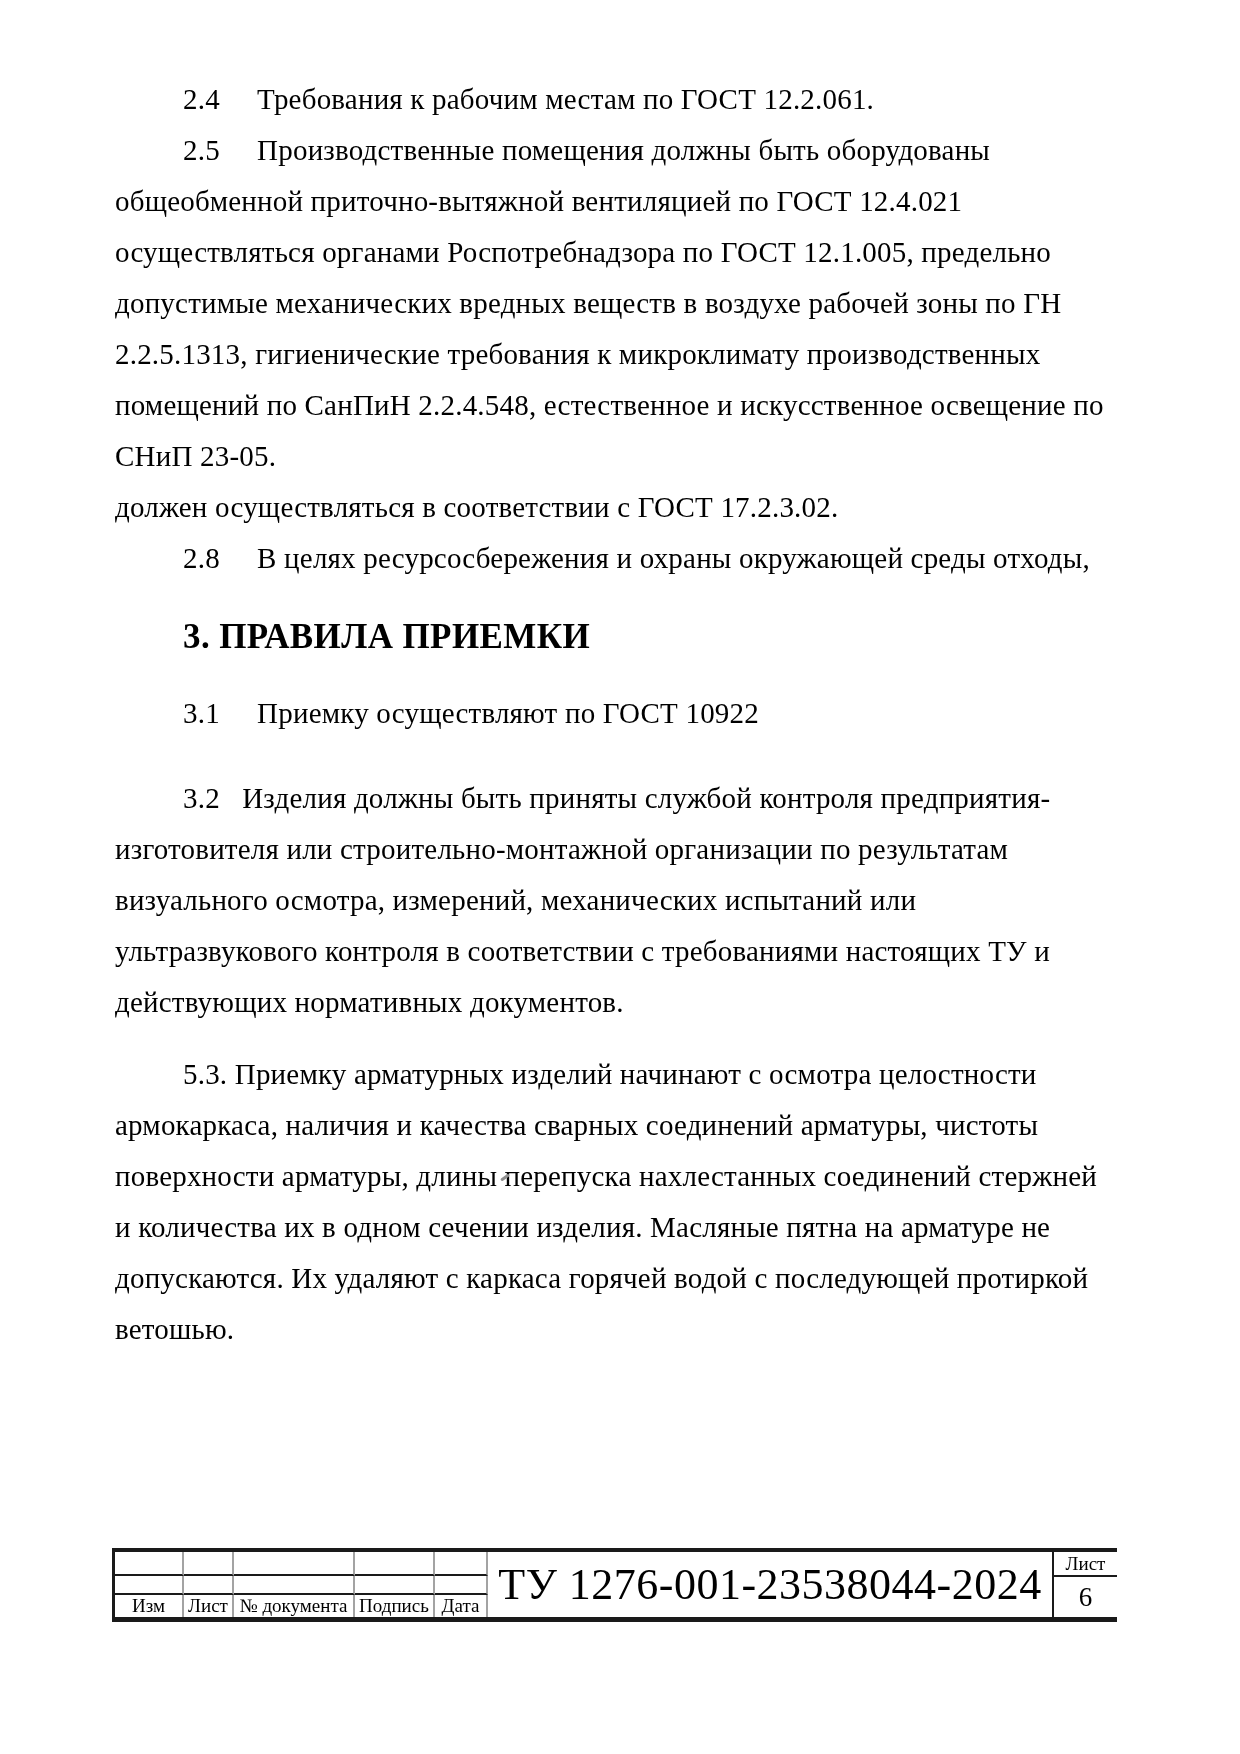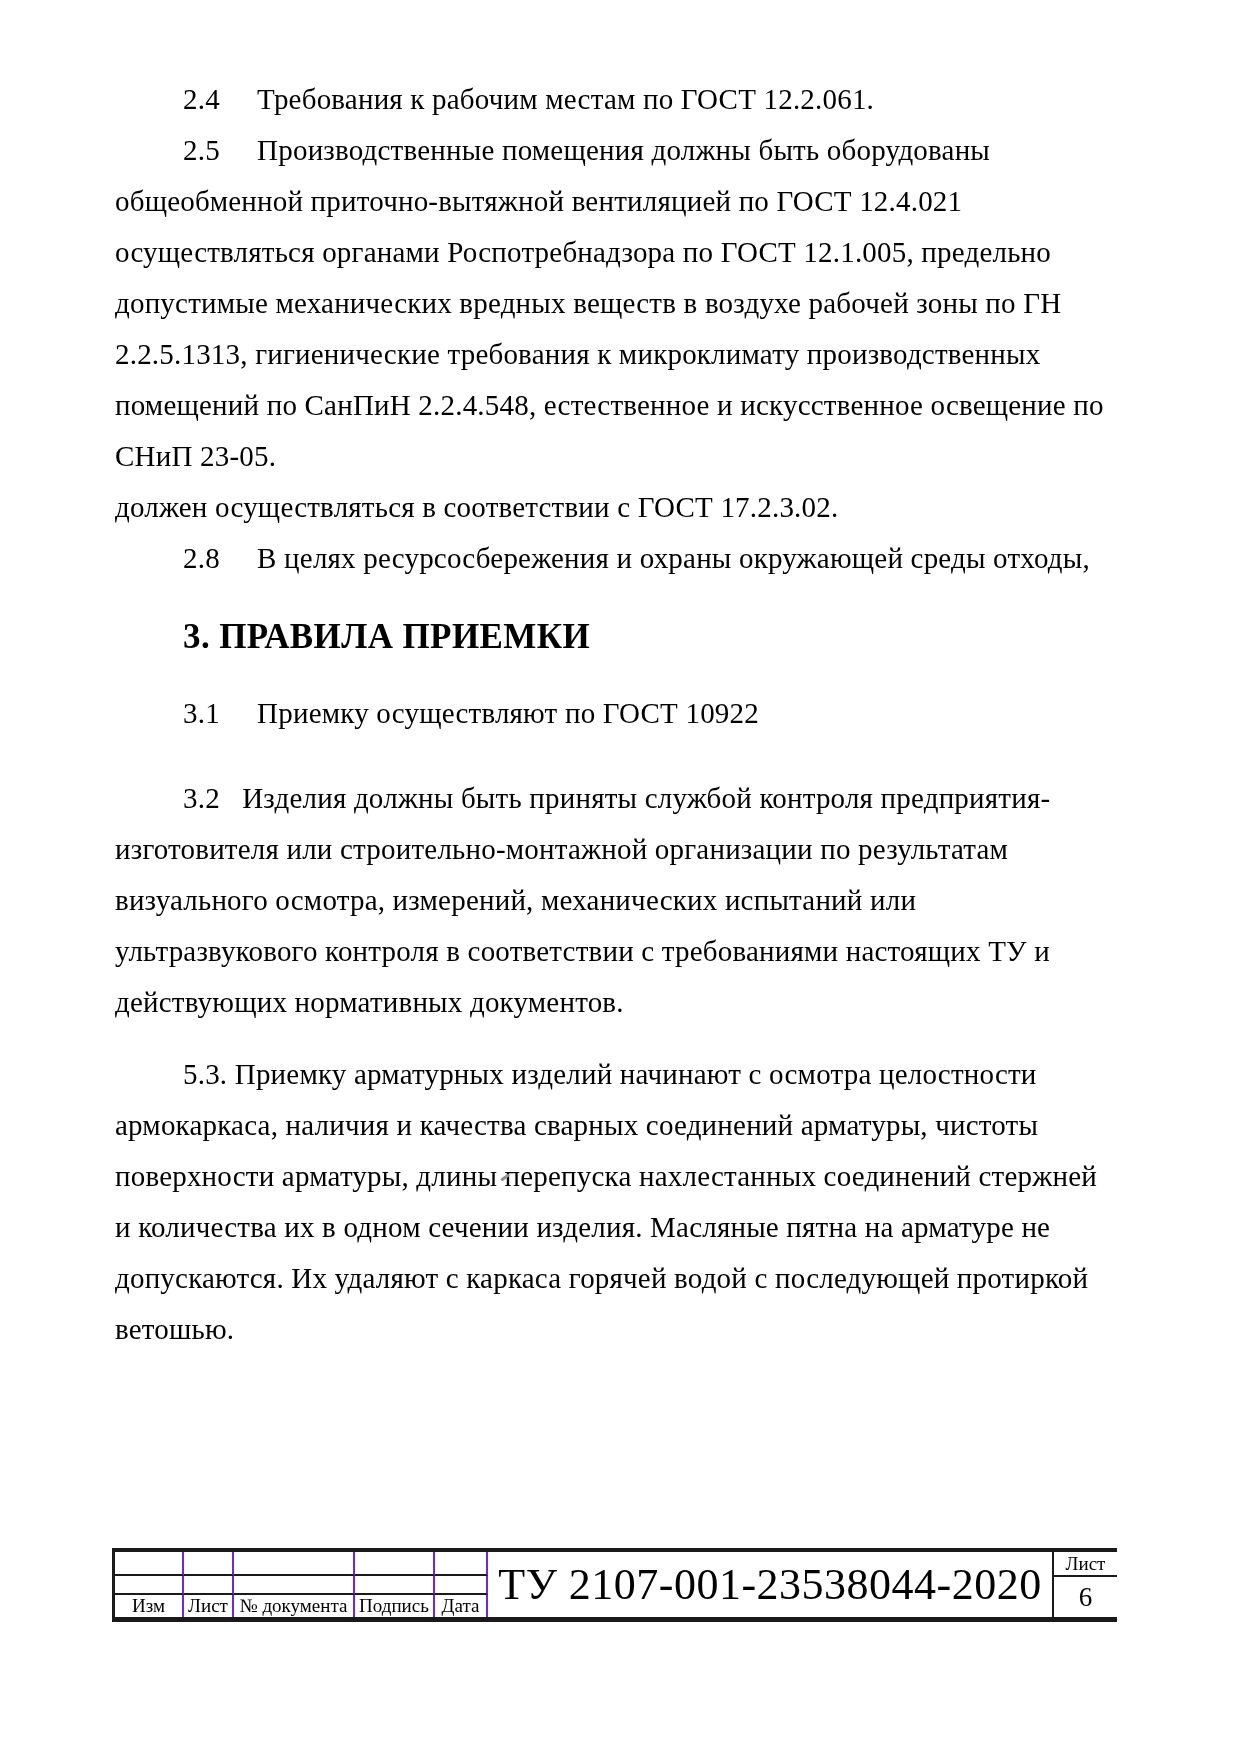--- a/index.html
+++ b/index.html
@@ -68,21 +68,21 @@
     background: #ffffff;
   }
   .tb-rev {
     width: 373px;
     display: grid;
     grid-template-columns: 69px 50px 121px 80px 53px;
     grid-template-rows: 24px 19px 22px;
     box-sizing: border-box;
   }
   .tb-rev > div {
-    border-right: 2px solid #6d28d9;
+    border-right: 2px solid #a3a3a3;
     border-bottom: 2px solid #1a1a1a;
     box-sizing: border-box;
   }
   .tb-rev > div.lastrow {
     border-bottom: none;
     display: flex;
     align-items: flex-end;
     justify-content: center;
     font-size: 19px;
     line-height: 21px;
@@ -184,21 +184,21 @@
       <div></div>
       <div></div>
 
       <div class="lastrow">Изм</div>
       <div class="lastrow">Лист</div>
       <div class="lastrow">№ документа</div>
       <div class="lastrow">Подпись</div>
       <div class="lastrow">Дата</div>
     </div>
 
-    <div class="tb-desig">ТУ 2107-001-23538044-2020</div>
+    <div class="tb-desig">ТУ 1276-001-23538044-2024</div>
 
     <div class="tb-sheet">
       <div class="tb-sheet-label">Лист</div>
       <div class="tb-sheet-num">6</div>
     </div>
 
   </div>
 
 </div>
 

